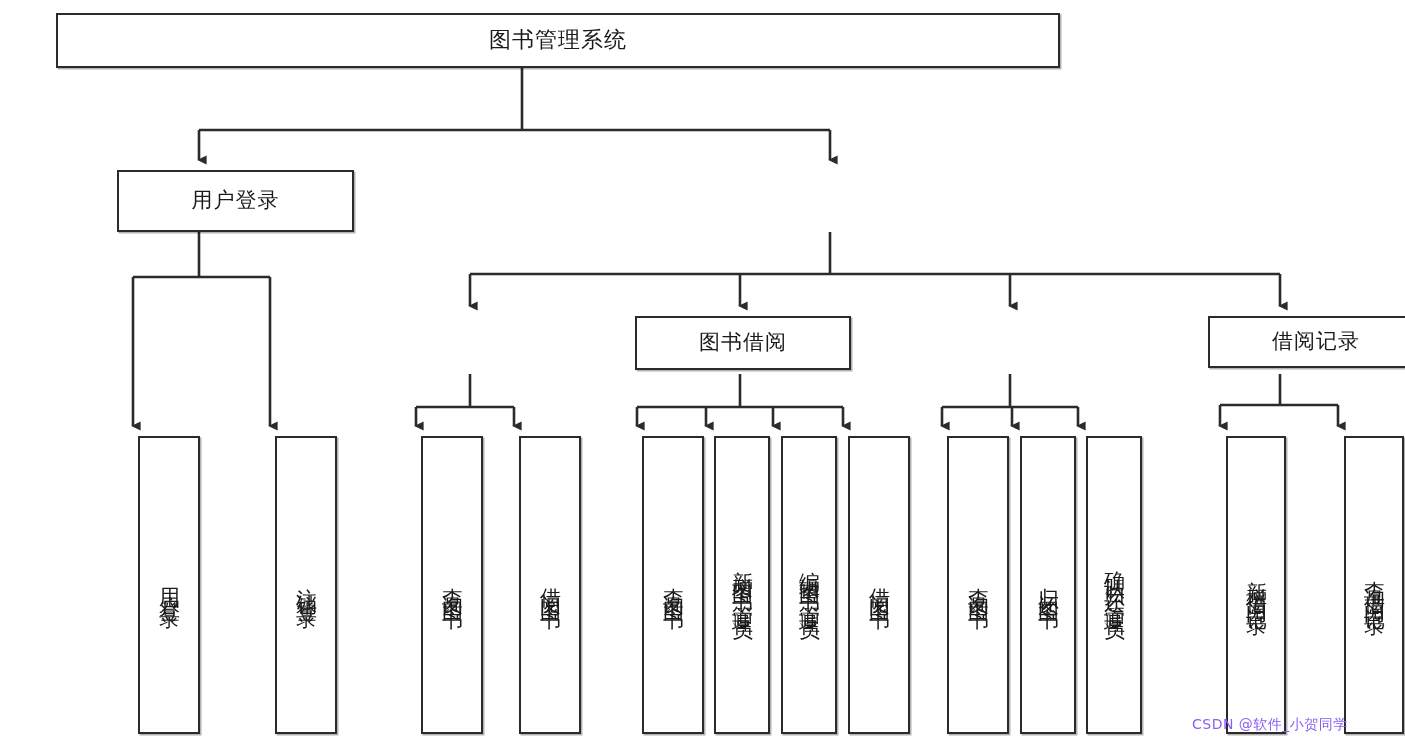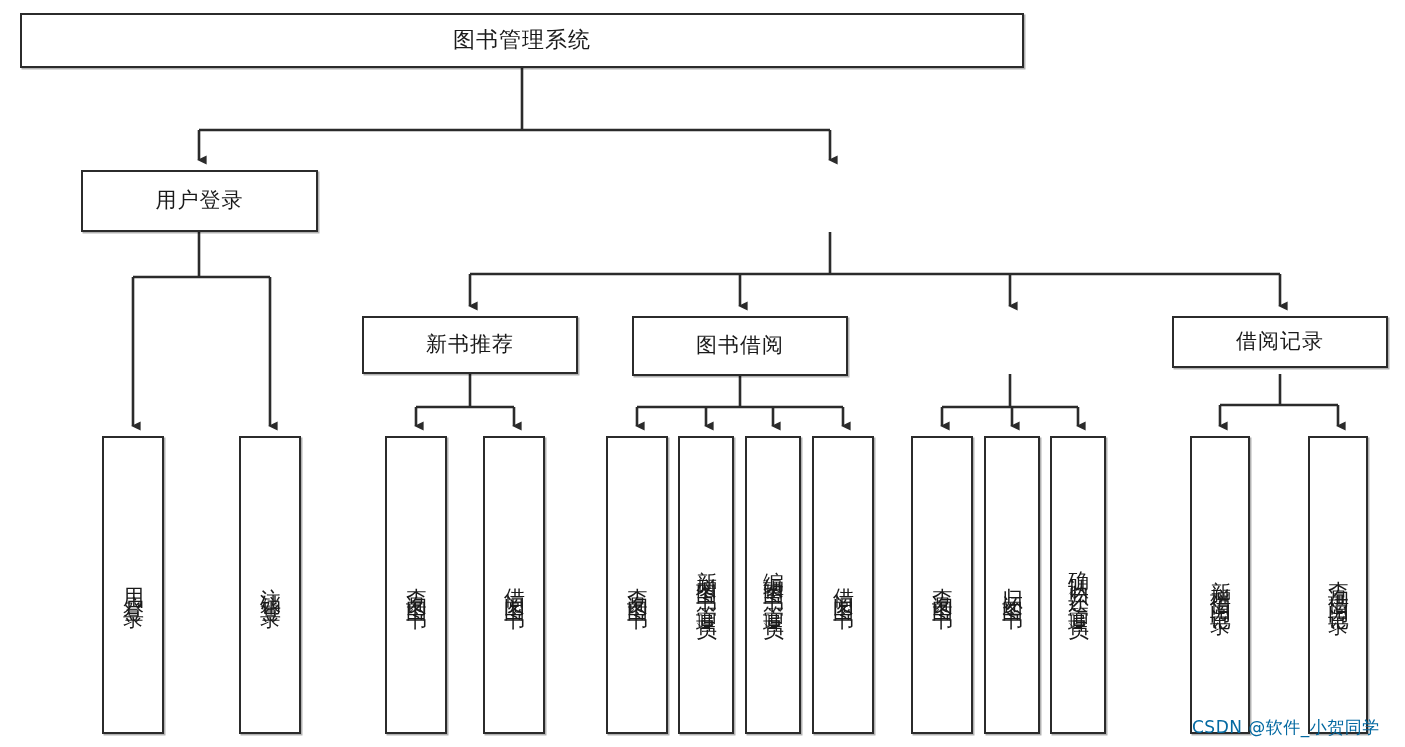--- a/index.html
+++ b/index.html
@@ -29,20 +29,21 @@
   .node {
     position: absolute;
     box-sizing: border-box;
     border: 2px solid #2b2b2b;
     background: #ffffff;
     display: flex;
     align-items: center;
     justify-content: center;
     color: #1a1a1a;
     box-shadow: 1.5px 1.5px 0 rgba(0,0,0,0.30);
+    margin-left: 36px;
   }
   .node-h {
     font-size: 21px;
     letter-spacing: 1px;
     line-height: 1.2;
     white-space: nowrap;
   }
   .node-root {
     font-size: 22px;
   }
@@ -55,22 +56,22 @@
     padding: 6px 0;
     text-align: center;
   }
   .node-v .vlabel {
     writing-mode: vertical-rl;
     text-orientation: upright;
     display: block;
   }
   .watermark {
     position: absolute;
-    font-size: 17px;
-    color: #0369a1;
+    font-size: 14px;
+    color: #8b5cf6;
     white-space: nowrap;
     letter-spacing: 0.5px;
   }
 </style>
 </head>
 <body>
 
 <div id="canvas">
 
   <svg id="edges" viewBox="0 0 1405 747" width="1405" height="747">
@@ -124,24 +125,21 @@
   </svg>
 
   <div class="node node-h node-root" style="left:20px; top:13px; width:1004px; height:55px;">
     <span>图书管理系统</span>
   </div>
 
   <div class="node node-h" style="left:81px; top:170px; width:237px; height:62px;">
     <span>用户登录</span>
   </div>
 
-  <div class="node node-h" style="left:362px; top:316px; width:216px; height:58px;">
-    <span>新书推荐</span>
-  </div>
-  <div class="node node-h" style="left:632px; top:316px; width:216px; height:60px;">
+  <div class="node node-h" style="left:599px; top:316px; width:216px; height:54px;">
     <span>图书借阅</span>
   </div>
   <div class="node node-h" style="left:1172px; top:316px; width:216px; height:52px;">
     <span>借阅记录</span>
   </div>
 
   <div class="node node-v" style="left:102px; top:436px; width:62px; height:298px;">
     <span class="vlabel">用户登录</span>
   </div>
   <div class="node node-v" style="left:239px; top:436px; width:62px; height:298px;">

